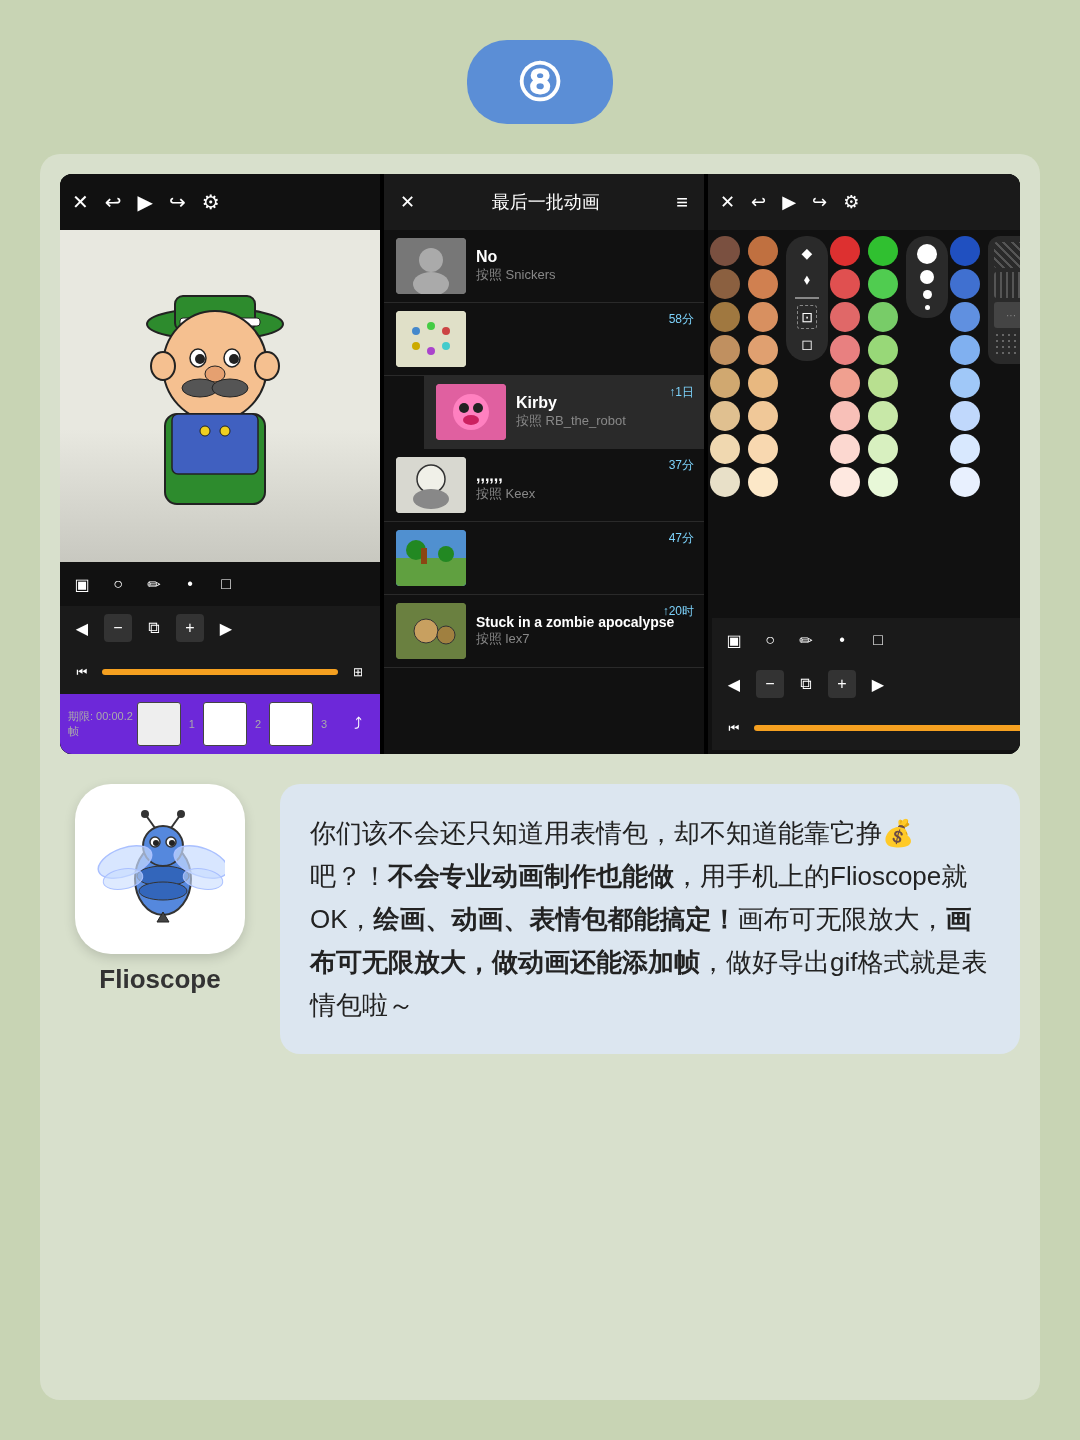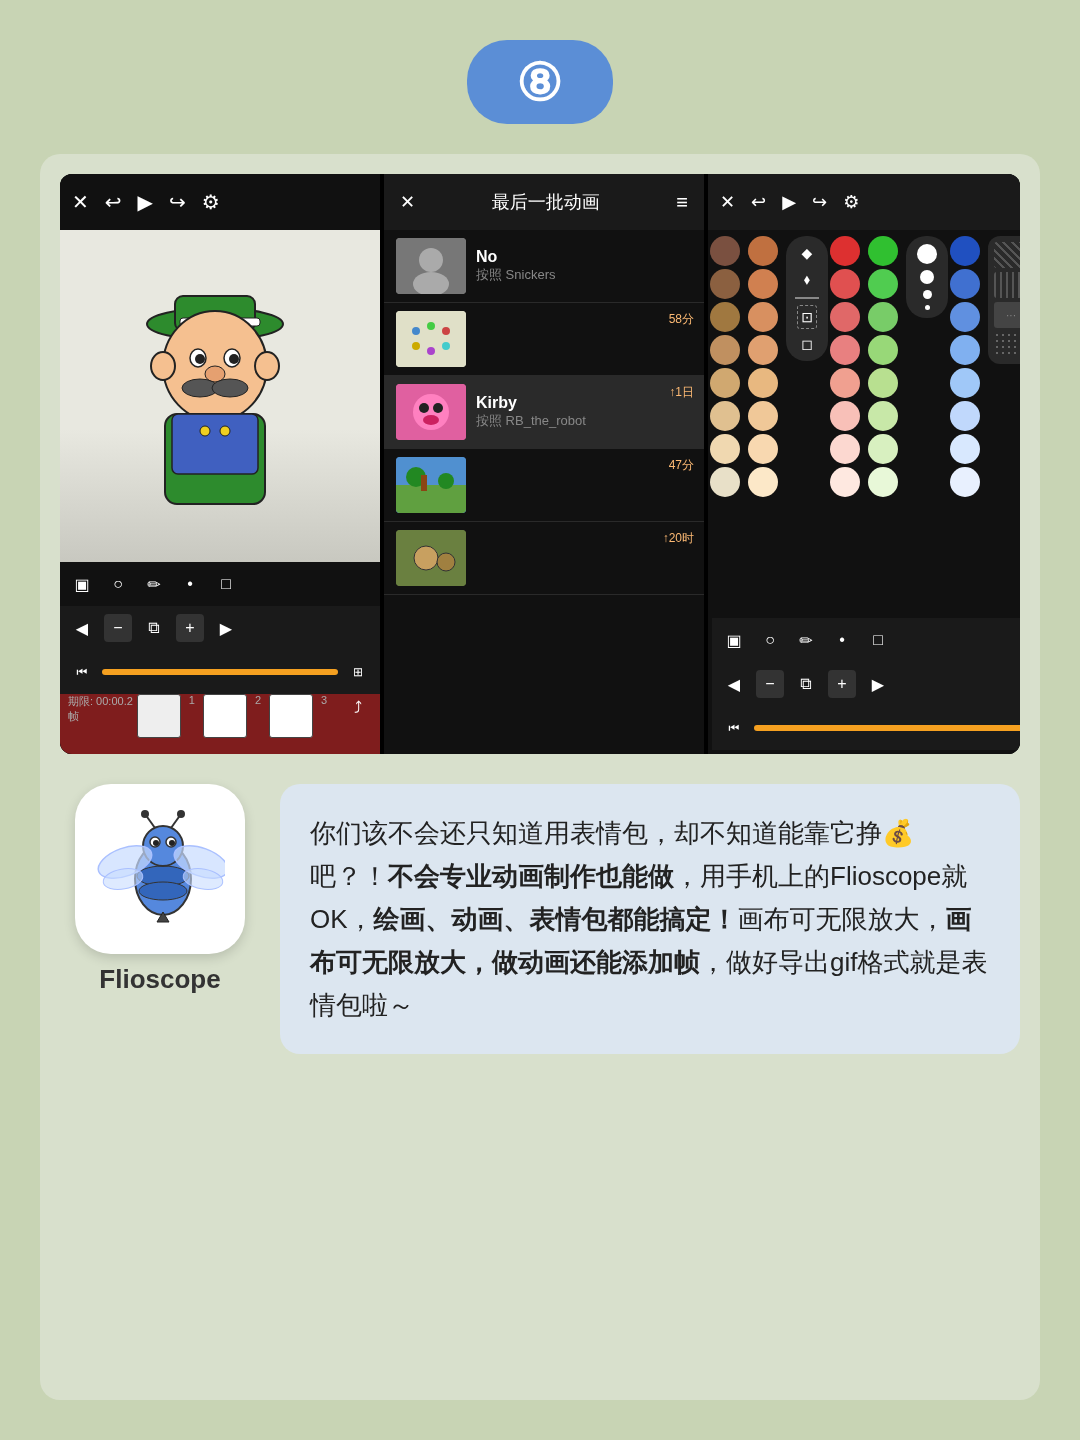--- a/index.html
+++ b/index.html
@@ -127,21 +127,21 @@
     .file-title {
       color: white;
       font-size: 16px;
       font-weight: bold;
     }
     .file-sub {
       color: #888;
       font-size: 13px;
     }
     .file-time {
-      color: #fdba74;
+      color: #7dd3fc;
       font-size: 12px;
       position: absolute;
       top: 8px;
       right: 10px;
     }
     
     .right-panel {
       flex: 1;
       background: #111;
       display: flex;
@@ -245,23 +245,23 @@
       justify-content: center;
     }
     .ctrl-slider {
       flex: 1;
       height: 6px;
       background: #f5a020;
       border-radius: 3px;
     }
     .timeline-frames {
       height: 60px;
-      background: #7f1d1d;
-      display: flex;
-      align-items: flex-start;
+      background: #6d28d9;
+      display: flex;
+      align-items: center;
       padding: 0 8px;
       gap: 4px;
     }
     .frame-thumb {
       width: 44px;
       height: 44px;
       background: #fff;
       border-radius: 3px;
       border: 1px solid #444;
     }
@@ -382,37 +382,51 @@
                   <circle cx="20" cy="20" r="4" fill="#4488cc"></circle>
                   <circle cx="35" cy="15" r="4" fill="#44cc44"></circle>
                   <circle cx="50" cy="20" r="4" fill="#cc4444"></circle>
                   <circle cx="20" cy="35" r="4" fill="#ccaa00"></circle>
                   <circle cx="35" cy="40" r="4" fill="#aa44cc"></circle>
                   <circle cx="50" cy="35" r="4" fill="#44cccc"></circle>
                 </svg>
             </div>
           </div>
 
-          <div class="file-item" style="background:#2a2a2a;">
+          <div class="file-item" style="background:#2a2a2a;margin-left:40px;">
             <div class="file-time">↑1日</div>
             <div class="file-thumb" style="background:#e060a0;">
               <svg width="70" height="56" viewBox="0 0 70 56">
                   <rect width="70" height="56" fill="#e060a0"></rect>
                   <circle cx="35" cy="28" r="18" fill="#ff80c0"></circle>
                   <circle cx="28" cy="24" r="5" fill="#222"></circle>
                   <circle cx="42" cy="24" r="5" fill="#222"></circle>
                   <ellipse cx="35" cy="36" rx="8" ry="5" fill="#cc2060"></ellipse>
                 </svg>
             </div>
             <div class="file-info">
               <div class="file-title">Kirby</div>
               <div class="file-sub">按照 RB_the_robot</div>
             </div>
           </div>
 
+          <div class="file-item">
+            <div class="file-time">37分</div>
+            <div class="file-thumb" style="background:#d8d8d0;">
+              <svg width="70" height="56" viewBox="0 0 70 56">
+                  <rect width="70" height="56" fill="#d8d8d0"></rect>
+                  <circle cx="35" cy="22" r="14" fill="#f0f0e8" stroke="#333" stroke-width="1.5"></circle>
+                  <ellipse cx="35" cy="42" rx="18" ry="10" fill="#888"></ellipse>
+                </svg>
+            </div>
+            <div class="file-info">
+              <div class="file-title">,,,,,,</div>
+              <div class="file-sub">按照 Keex</div>
+            </div>
+          </div>
 
           <div class="file-item">
             <div class="file-time">47分</div>
             <div class="file-thumb" style="background:#4080c0;">
               <svg width="70" height="56" viewBox="0 0 70 56">
                   <rect width="70" height="56" fill="#5090d0"></rect>
                   <rect x="0" y="28" width="70" height="28" fill="#60a040"></rect>
                   <circle cx="20" cy="20" r="10" fill="#228822"></circle>
                   <circle cx="50" cy="24" r="8" fill="#228822"></circle>
                   <rect x="25" y="18" width="6" height="16" fill="#8B4513"></rect>
@@ -423,20 +437,24 @@
 
           <div class="file-item">
             <div class="file-time">↑20时</div>
             <div class="file-thumb" style="background:#6a8040;">
               <svg width="70" height="56" viewBox="0 0 70 56">
                   <rect width="70" height="56" fill="#6a8040"></rect>
                   <circle cx="30" cy="28" r="12" fill="#c8a060" stroke="#333" stroke-width="1"></circle>
                   <circle cx="50" cy="32" r="9" fill="#a08040" stroke="#333" stroke-width="1"></circle>
                 </svg>
             </div>
+            <div class="file-info">
+              <div class="file-title" style="font-size:14px;">Stuck in a zombie apocalypse</div>
+              <div class="file-sub">按照 lex7</div>
+            </div>
           </div>
         </div>
       </div>
 
       <div class="right-panel">
         <div class="right-toolbar">
           <span style="color:white;font-size:18px;">✕</span>
           <span style="color:white;font-size:18px;">↩</span>
           <span style="color:white;font-size:18px;">▶</span>
           <span style="color:white;font-size:18px;">↪</span>

